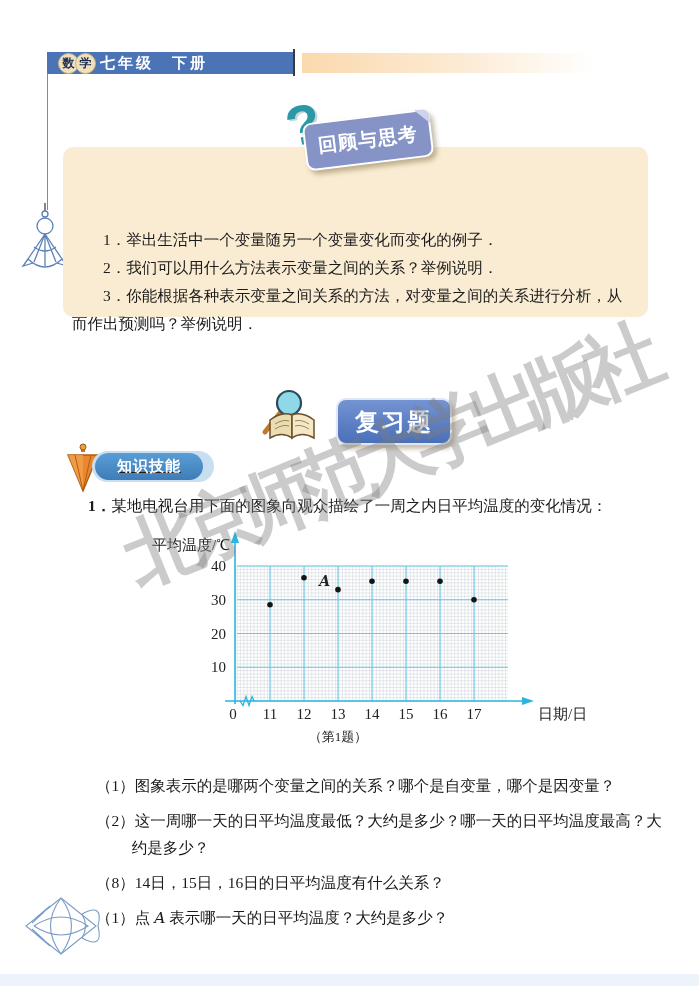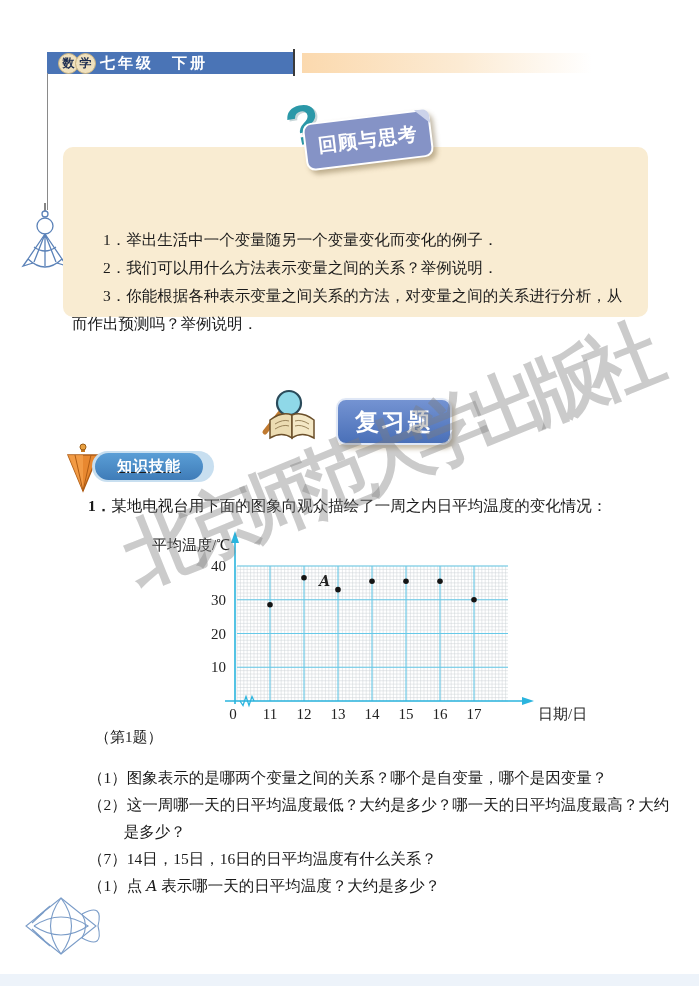--- a/index.html
+++ b/index.html
@@ -51,23 +51,23 @@
   .skills-inner{position:absolute;left:95px;top:453px;width:108px;height:27px;border-radius:14px;
                 background:linear-gradient(#5a9ed6,#3f7cb8);display:flex;align-items:center;justify-content:center;text-decoration:underline;}
   .skills-inner span{color:#fff;font-size:15px;font-weight:bold;letter-spacing:1px;
                 font-family:"Liberation Sans",sans-serif;}
   .spinner-icon{position:absolute;left:64px;top:443px;}
 
   
   .problem-line{position:absolute;left:88px;top:496px;width:585px;font-size:15.5px;}
   .problem-line .num{font-weight:bold;}
   .chart-wrap{position:absolute;left:130px;top:528px;width:480px;height:208px;}
-  .chart-caption{position:absolute;left:95px;top:728px;width:460px;text-align:left;font-size:15px;}
+  .chart-caption{position:absolute;left:108px;top:728px;width:460px;text-align:center;font-size:13px;}
   .subqs{position:absolute;left:88px;top:764px;width:588px;font-size:15.5px;line-height:27px;}
-  .subqs p{margin:0;padding-left:2.3em;text-indent:-2.3em;}
+  .subqs p{margin:8px;padding-left:2.3em;text-indent:-2.3em;}
   .subqs .it{font-style:italic;font-family:"DejaVu Serif",serif;}
 
   
   .watermark{position:absolute;left:128px;top:523px;font-size:76px;font-weight:bold;
              color:rgba(125,125,125,0.40);letter-spacing:-14px;white-space:nowrap;line-height:1;
              transform:rotate(-22deg);transform-origin:0 50%;pointer-events:none;z-index:10;
              font-family:"Liberation Sans",sans-serif;}
 
   
   .fish-wrap{position:absolute;left:24px;top:896px;width:80px;height:64px;}
@@ -307,21 +307,21 @@
         <circle cx="310" cy="53.1875" r="2.8" fill="#141414"></circle>
         <circle cx="344" cy="71.75" r="2.8" fill="#141414"></circle>
         <text x="200" y="57.625" text-anchor="end" font-size="14" fill="#222222" font-family="&quot;DejaVu Serif&quot;,serif" font-style="italic" font-weight="bold">A</text>
       </svg>
   </div>
   <div class="chart-caption">（第1题）</div>
 
   <div class="subqs">
     <p>（1）图象表示的是哪两个变量之间的关系？哪个是自变量，哪个是因变量？</p>
     <p>（2）这一周哪一天的日平均温度最低？大约是多少？哪一天的日平均温度最高？大约是多少？</p>
-    <p>（7）14日，15日，16日的日平均温度有什么关系？</p>
+    <p>（8）14日，15日，16日的日平均温度有什么关系？</p>
     <p><span>（1）点 </span><span class="it">A</span><span> 表示哪一天的日平均温度？大约是多少？</span></p>
   </div>
 
   <div class="fish-wrap">
     <svg width="80" height="62" viewBox="0 0 80 62">
       <g stroke="#7a9cc8" fill="none" stroke-width="1.1">
         <polygon points="37,2 72,30 37,58 2,30"></polygon>
         <path d="M58,18 Q80,6 74,30 Q80,54 58,42 Q65,30 58,18"></path>
         <path d="M10,30 Q37,12 64,30 Q37,48 10,30"></path>
         <path d="M37,2 Q16,30 37,58 M37,2 Q58,30 37,58"></path>

